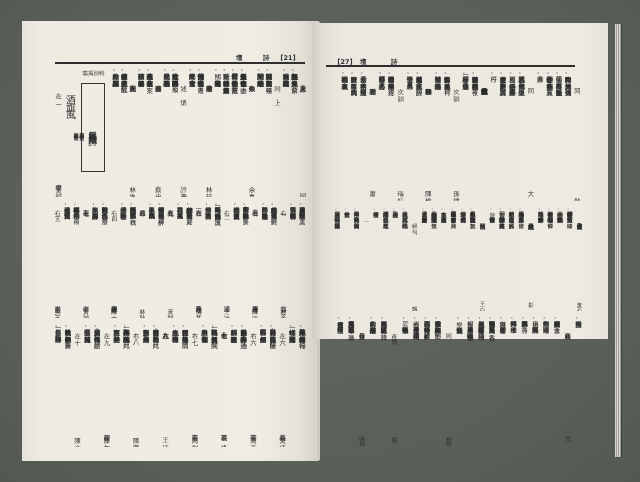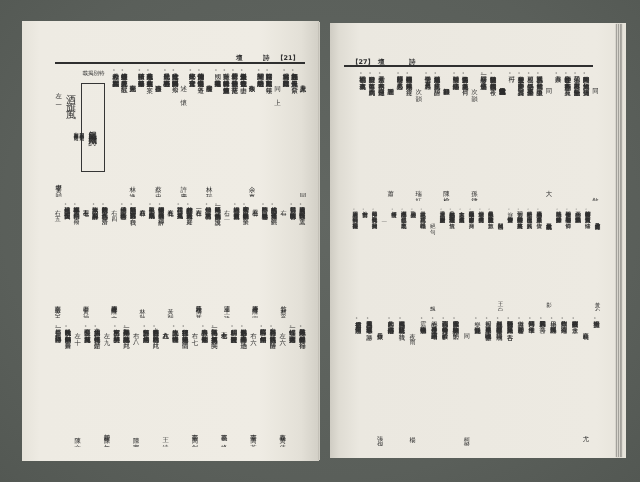--- a/index.html
+++ b/index.html
@@ -9,21 +9,21 @@
     background-image: radial-gradient(ellipse at 50% 45%, #626762 0%, #5a5f5a 70%, #535853 100%);
     font-family:"DejaVu Sans", sans-serif;
     color:#2d2d2d;
   }
   .page { position:absolute; }
   .page-left {
     left:22px; top:21px; width:297px; height:440px;
     background: linear-gradient(to right, #e6e3da 0%, #eeebe3 6%, #efece4 80%, #e3e0d7 94%, #d2cfc6 100%);
   }
   .page-right {
-    left:330px; top:23px; width:296px; height:435px;
+    left:312px; top:23px; width:296px; height:316px;
     background: linear-gradient(to right, #cfccc3 0%, #dfdcd3 3%, #ebe8e0 10%, #edeae2 90%, #e6e3da 100%);
   }
   .gutter-fold { position:absolute; left:318px; top:22px; width:2px; height:438px; background:linear-gradient(to right,#bdbab1,#d9d6cd); }
   .page-edges {
     position:absolute; left:615px; top:24px; width:6px; height:433px;
     background: repeating-linear-gradient(to right, #d8d5cd 0 1px, #a3a19b 1px 2px);
     box-shadow: 1px 0 1px rgba(0,0,0,0.25);
   }
   .header-rule { position:absolute; height:2px; background:#2f2f2f; }
   .head-char { position:absolute; font-size:6.5px; line-height:7px; font-weight:bold; color:#333; white-space:nowrap; }

